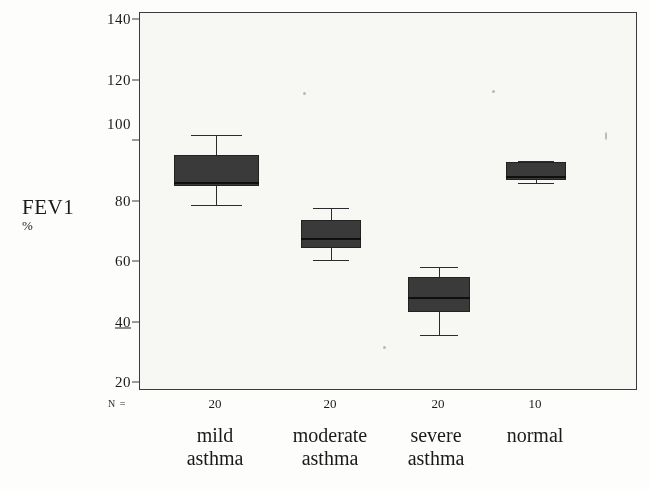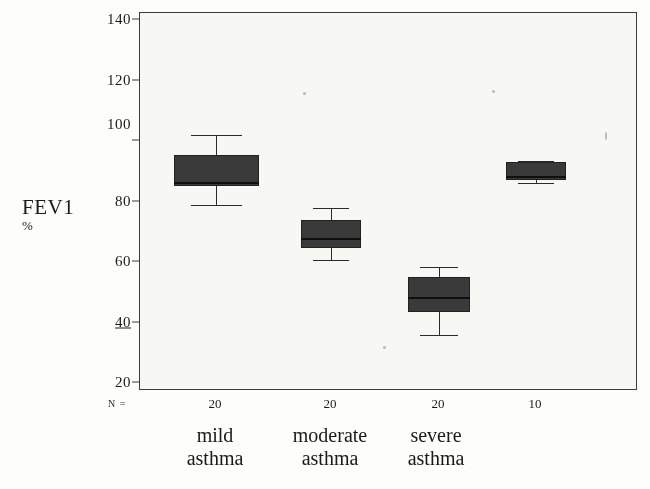--- a/index.html
+++ b/index.html
@@ -226,15 +226,16 @@
       <div class="n-label" style="left: 535px;">10</div>
     </div>
 
   <div id="cat-row">
       <div class="cat-label" style="left: 215px;">mild
 asthma</div>
       <div class="cat-label" style="left: 330px;">moderate
 asthma</div>
       <div class="cat-label" style="left: 436px;">severe
 asthma</div>
+      <div class="cat-label" style="left: 535px;">normal</div>
     </div>
 
 </div>
 
 </body></html>

